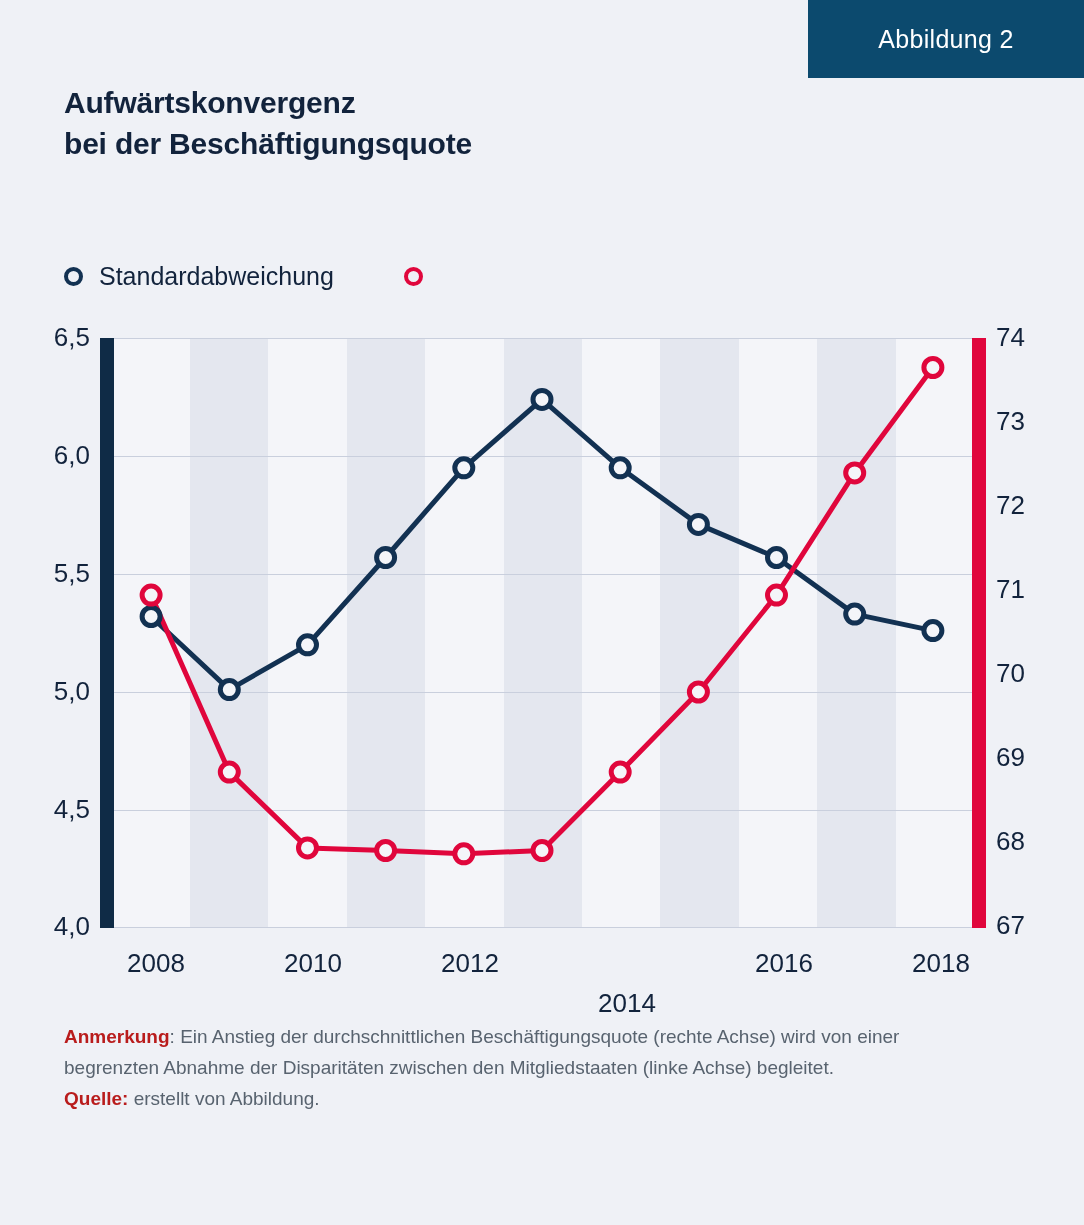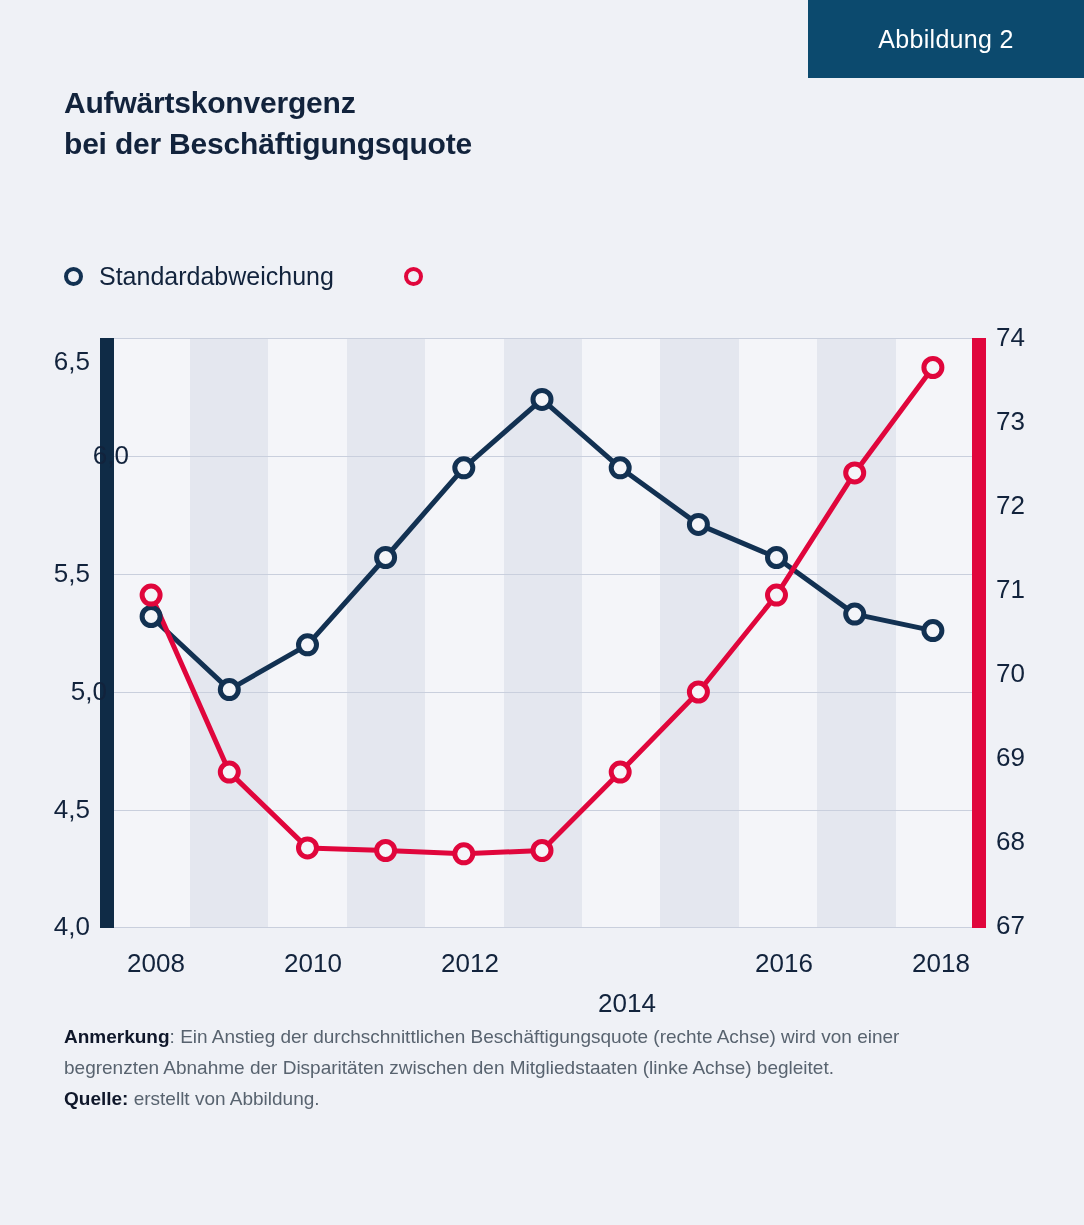--- a/index.html
+++ b/index.html
@@ -142,21 +142,21 @@
   #note {
     position: absolute;
     left: 64px;
     top: 1022px;
     width: 930px;
     font-size: 19px;
     line-height: 1.62;
     color: #58636f;
   }
   #note b {
-    color: #0f172a;
+    color: #b91c1c;
   }
 </style>
 </head>
 <body>
 
 <div id="figure-badge">
   <span>Abbildung 2</span>
 </div>
 
 <div id="title">
@@ -187,24 +187,24 @@
   <div class="gridline" style="top:118px;"></div>
   <div class="gridline" style="top:236px;"></div>
   <div class="gridline" style="top:354px;"></div>
   <div class="gridline" style="top:472px;"></div>
   <div class="gridline" style="top:589px;"></div>
 </div>
 
 <div id="left-axis"></div>
 <div id="right-axis"></div>
 
-<div class="y-label" style="left:0px;top:322px;margin-top:24px;">6,5</div>
-<div class="y-label" style="left:0px;top:440px;padding-left:39px;">6,0</div>
+<div class="y-label" style="left:0px;top:322px;">6,5</div>
+<div class="y-label" style="left:0px;top:440px;">6,0</div>
 <div class="y-label" style="left:0px;top:558px;">5,5</div>
-<div class="y-label" style="left:0px;top:676px;padding-left:17px;">5,0</div>
+<div class="y-label" style="left:0px;top:676px;">5,0</div>
 <div class="y-label" style="left:0px;top:794px;">4,5</div>
 <div class="y-label" style="left:0px;top:911px;">4,0</div>
 
 <div class="y-label-right" style="top:322px;">74</div>
 <div class="y-label-right" style="top:406px;">73</div>
 <div class="y-label-right" style="top:490px;">72</div>
 <div class="y-label-right" style="top:574px;">71</div>
 <div class="y-label-right" style="top:658px;">70</div>
 <div class="y-label-right" style="top:742px;">69</div>
 <div class="y-label-right" style="top:826px;">68</div>

